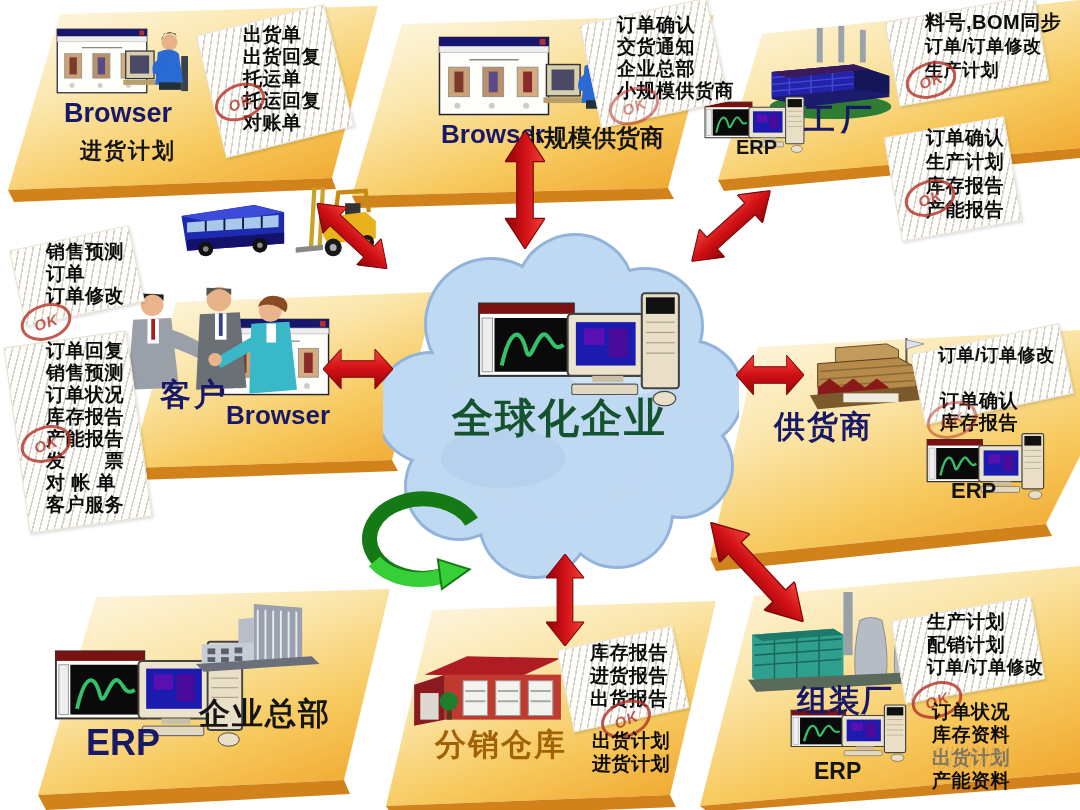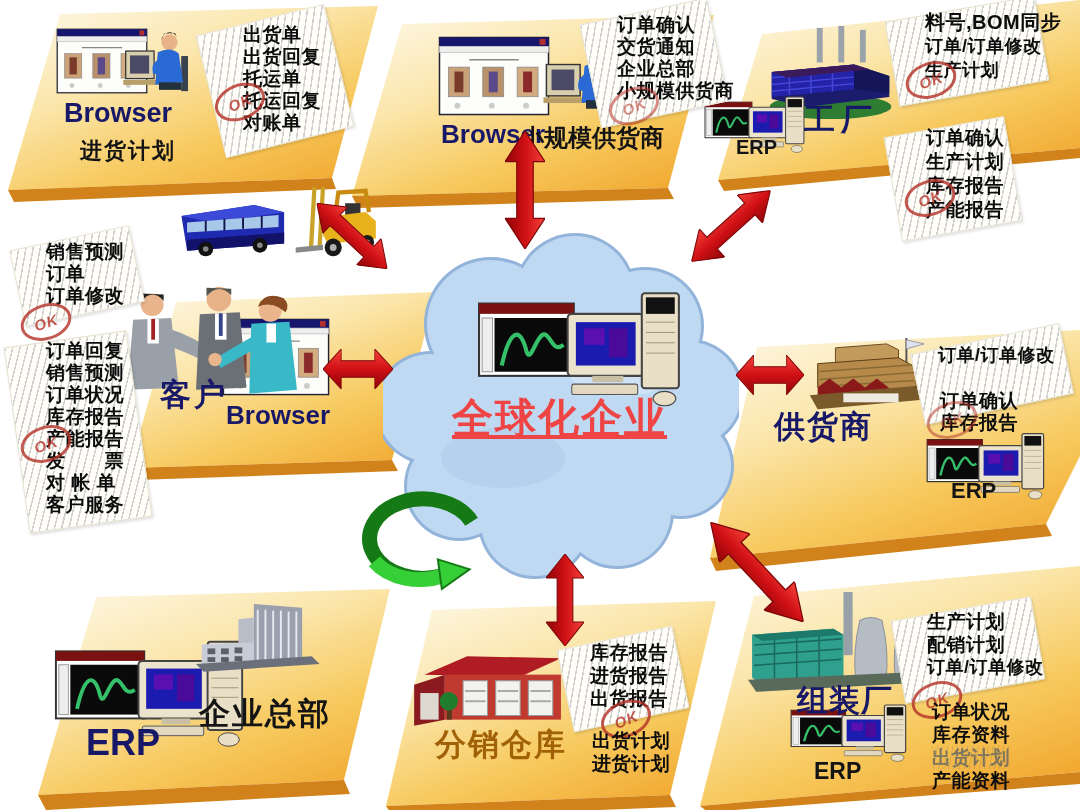--- a/index.html
+++ b/index.html
@@ -41,21 +41,21 @@
   .faint{color:#6a6a64;opacity:.85;
       background:repeating-linear-gradient(100deg,rgba(110,110,110,.28) 0 1px,transparent 1px 5px);}
   .paper{position:absolute;z-index:1;background:#fffef8;border:1px solid #e6e2d2;
       box-shadow:1px 2px 3px rgba(0,0,0,.13);
       background-image:repeating-linear-gradient(112deg,rgba(105,105,115,.30) 0 1.5px,transparent 1.5px 7px);}
   .stamp{position:absolute;z-index:3;width:46px;height:30px;border:3px solid #b43228;border-radius:50%;
       color:#b43228;font-style:italic;font-weight:700;font-size:15px;letter-spacing:1px;
       display:flex;align-items:center;justify-content:center;opacity:.8;}
   
   .lbl{position:absolute;z-index:4;font-weight:700;white-space:nowrap;}
-  .navy{color:#181868;} .blk{color:#141414;} .steel{color:#ef4444;text-decoration:underline;}
+  .navy{color:#181868;} .blk{color:#141414;} .steel{color:#14532d;}
   
   .icon{position:absolute;z-index:2;}
   .arrow{position:absolute;z-index:5;}
 </style>
 </head>
 <body>
 
 <div id="canvas">
 
   <svg width="0" height="0" style="position:absolute" aria-hidden="true">

